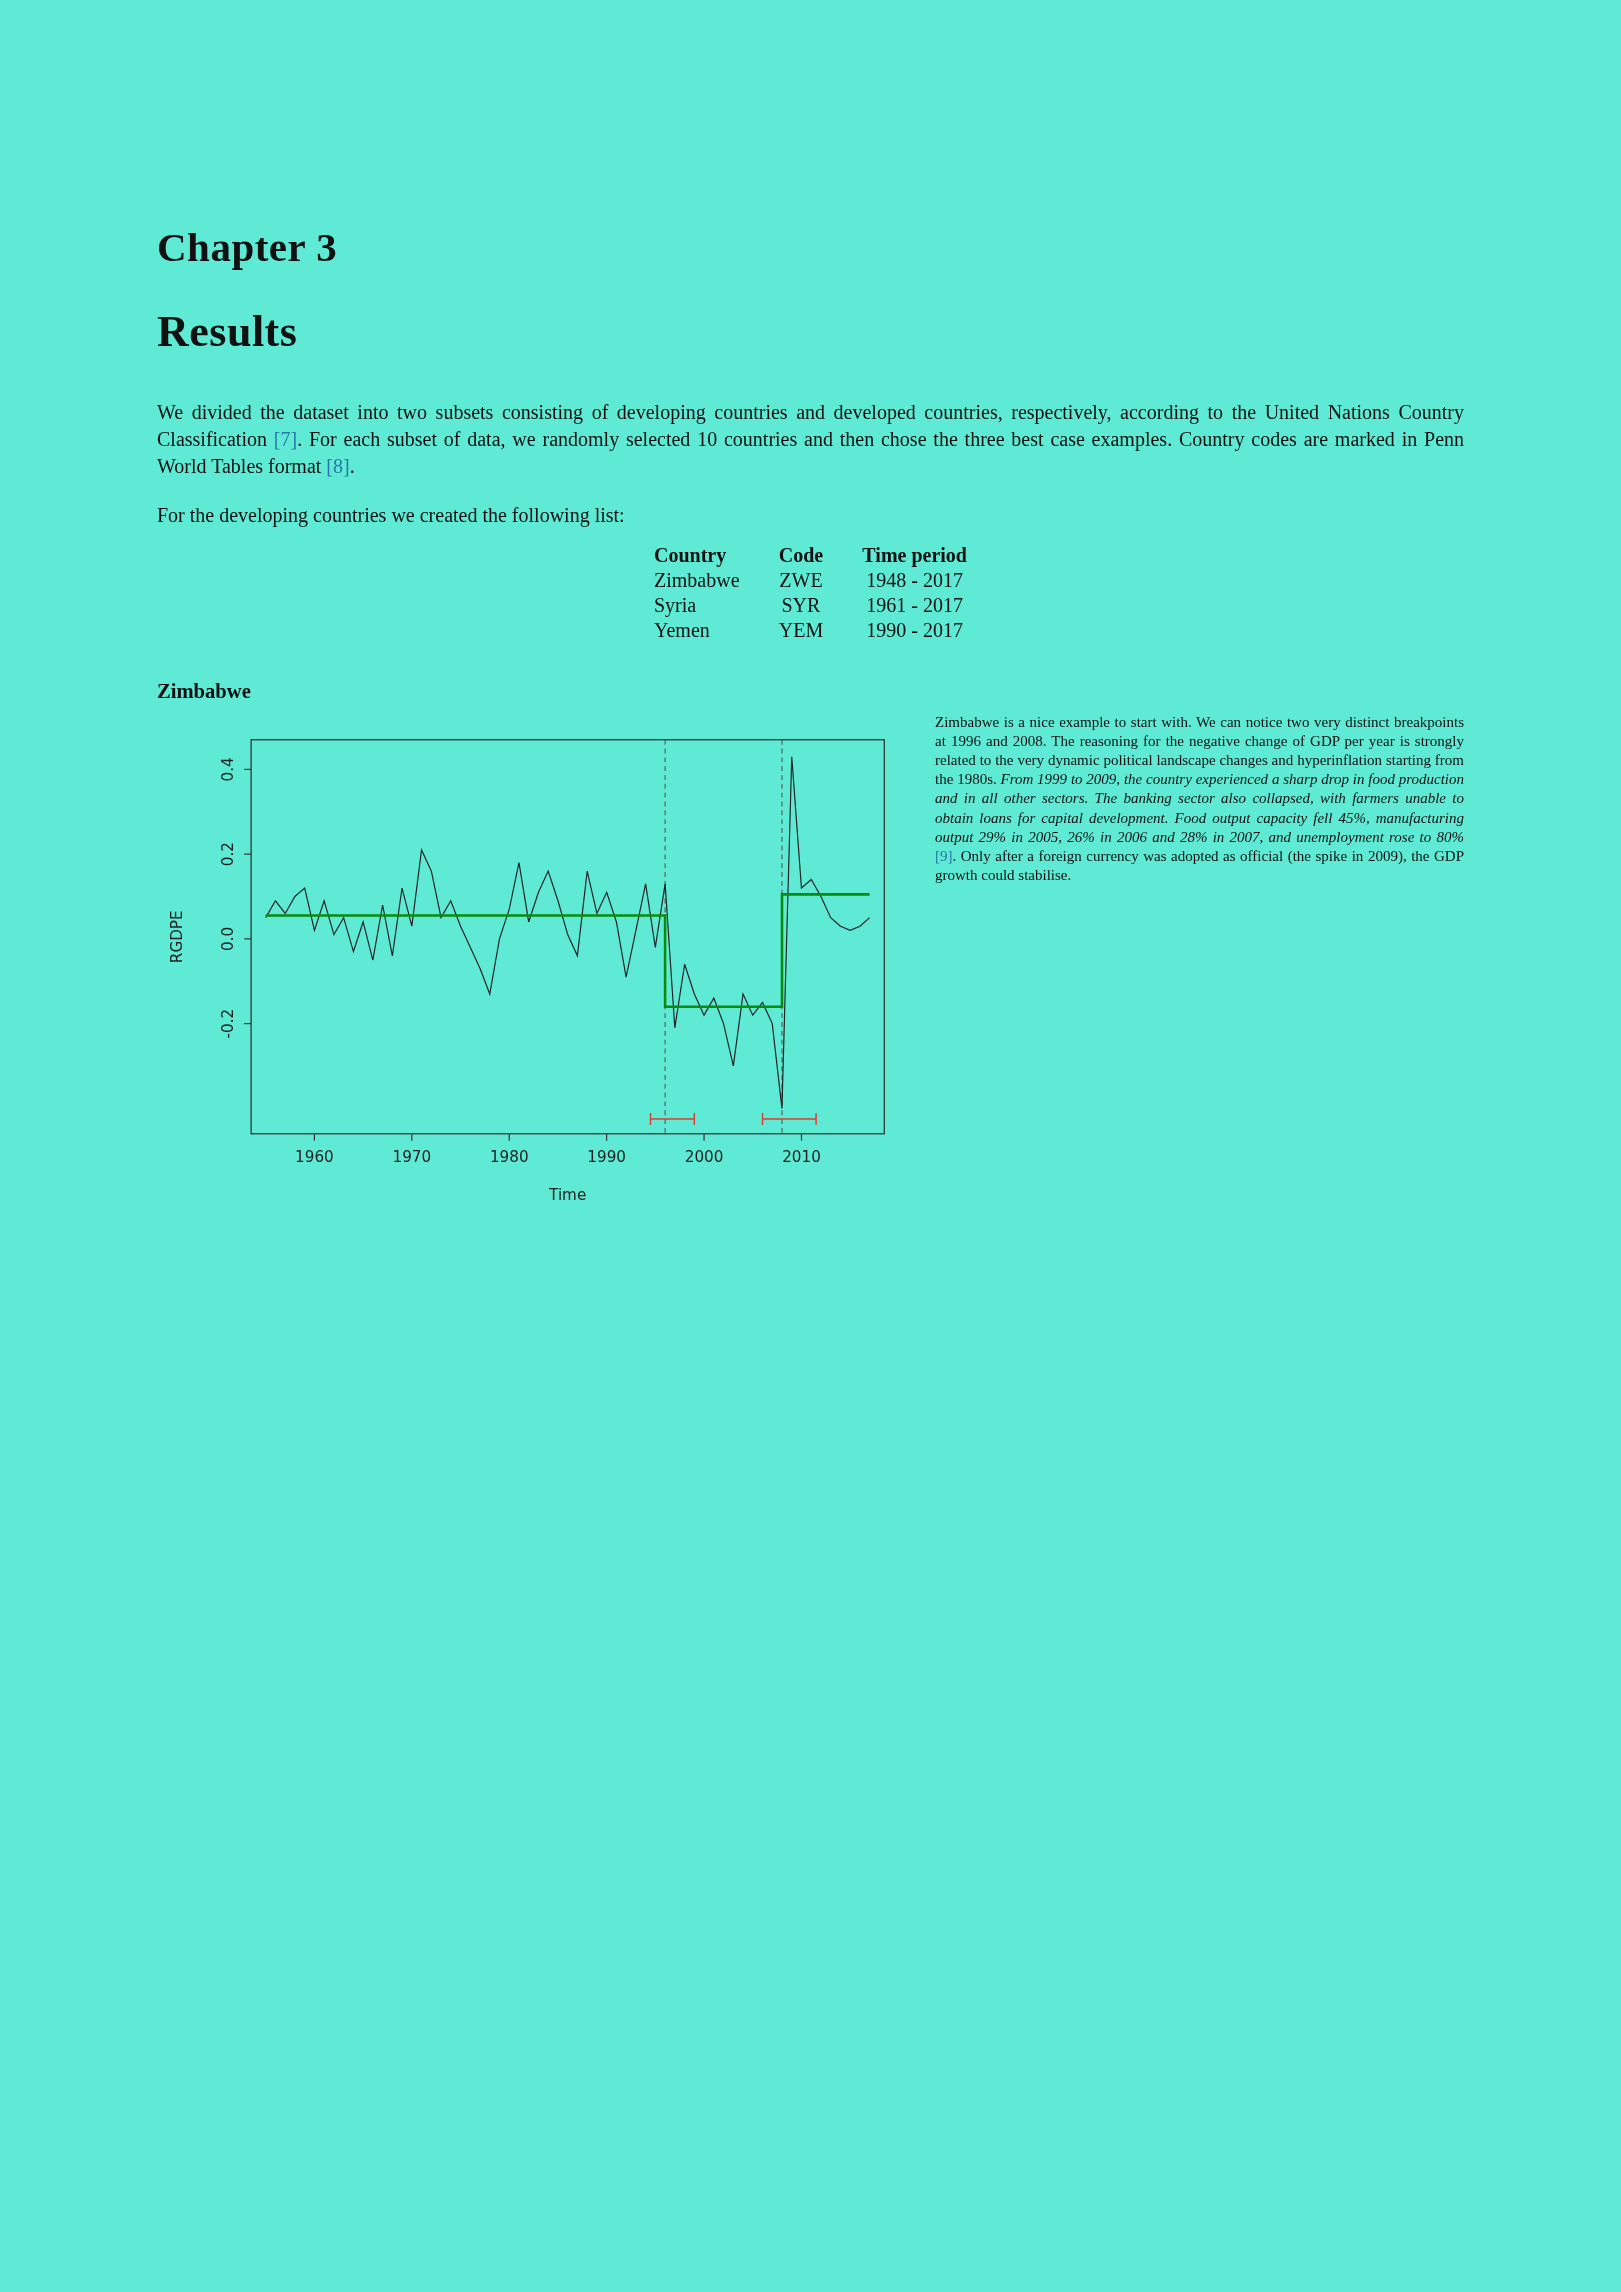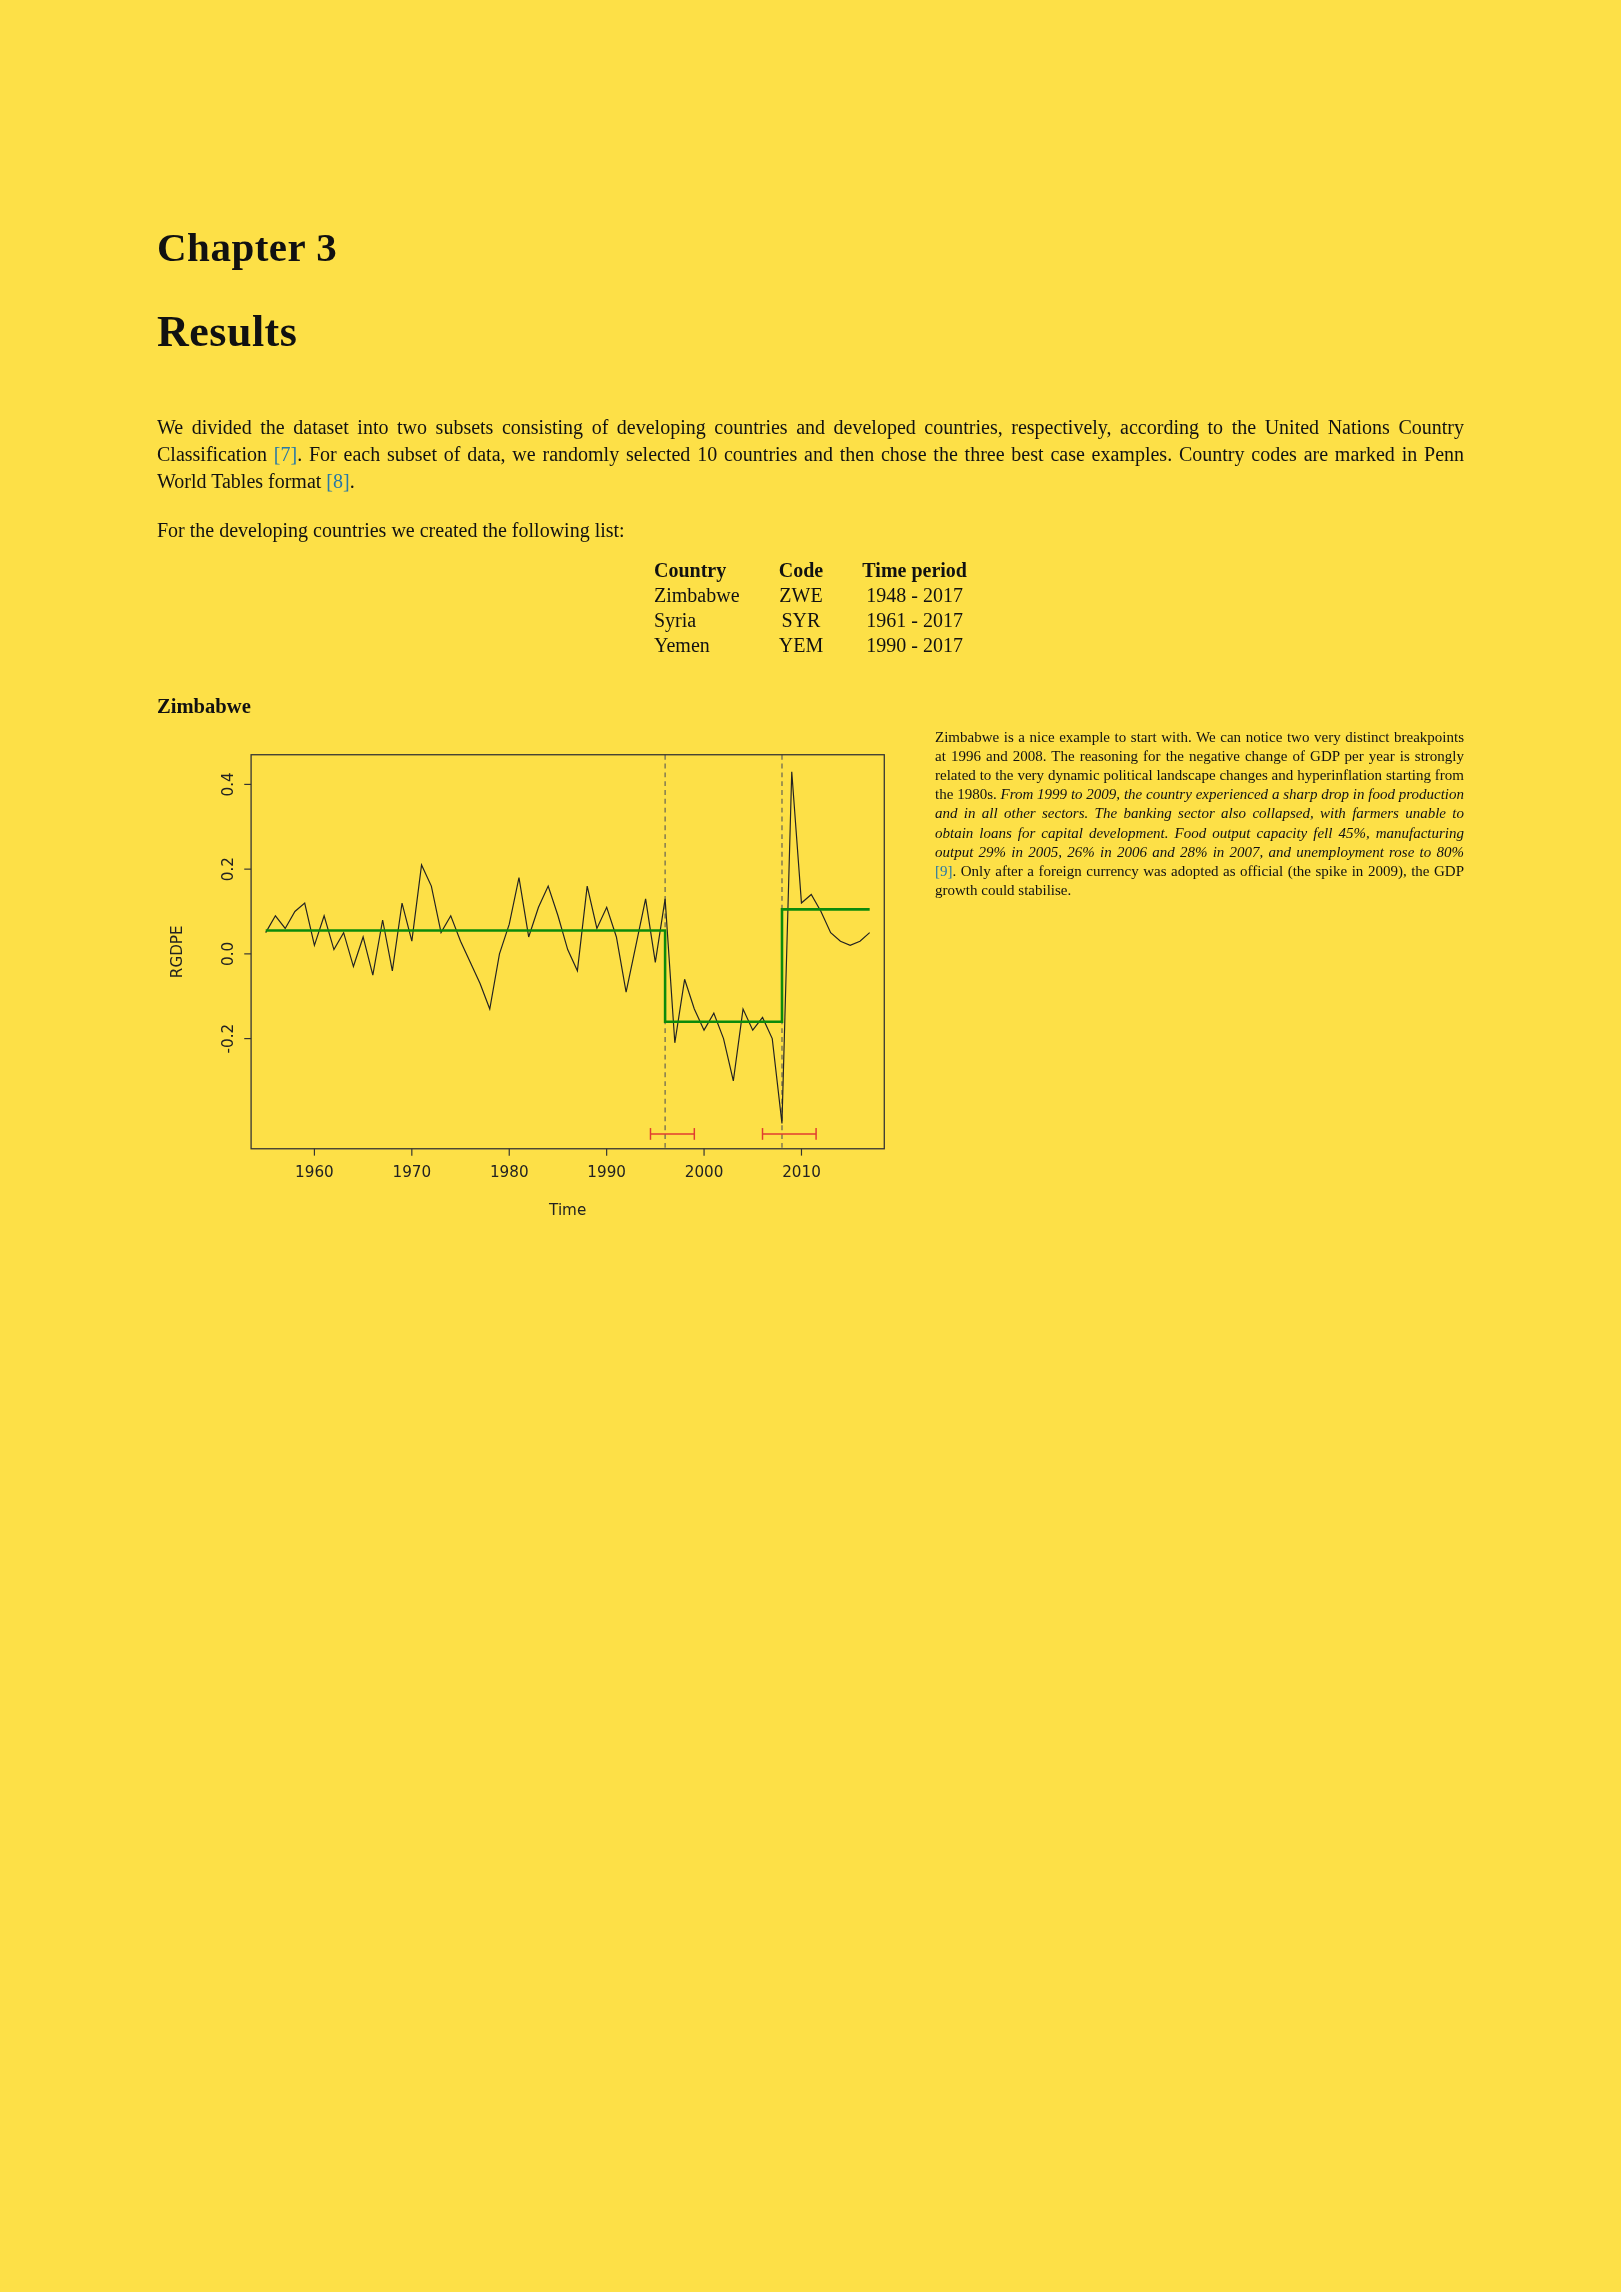--- a/index.html
+++ b/index.html
@@ -1,40 +1,40 @@
 <!DOCTYPE html>
 <html><head>
 <meta charset="utf-8">
 <style>
   html,body{margin:0;padding:0;background:#ffffff;}
   .page{
     position:relative;
     width:1621px;
     height:2293px;
-    background:#fde047;
+    background:#5eead4;
     font-family:"Liberation Serif","DejaVu Serif",serif;
     color:#111111;
     overflow:hidden;
   }
   .content{
     padding:223px 157px 0 157px;
   }
   .kicker{
     font-size:41px;
     font-weight:bold;
     letter-spacing:0.5px;
   }
   .doc-title{
     font-size:44px;
     font-weight:bold;
     margin-top:35px;
     letter-spacing:0.5px;
   }
   .intro{
-    margin-top:57px;
+    margin-top:42px;
     font-size:20px;
     line-height:1.36;
     text-align:justify;
     font-family:Liberation Serif, serif;
   }
   .cite{cursor:pointer;}
   .section-heading{
     margin-top:41px;
     font-size:24.5px;
     font-weight:bold;

